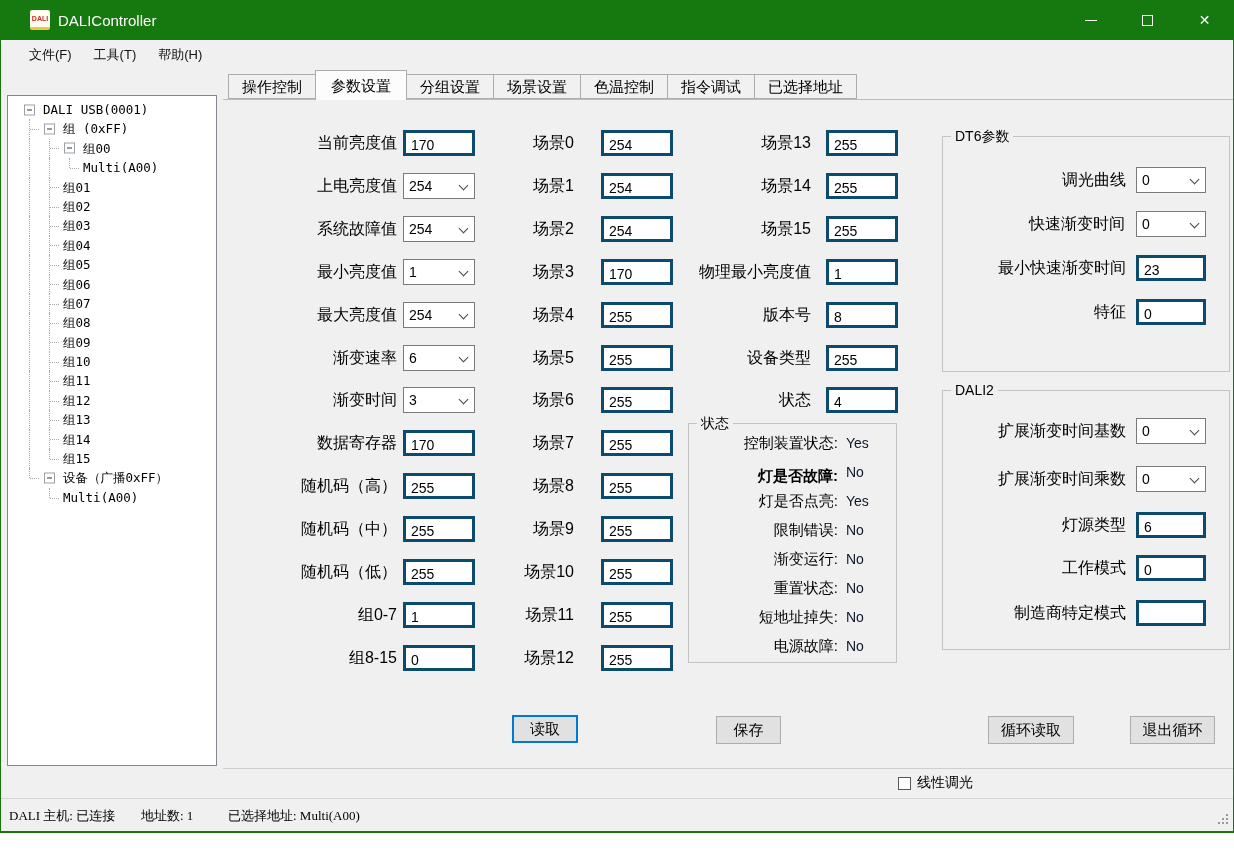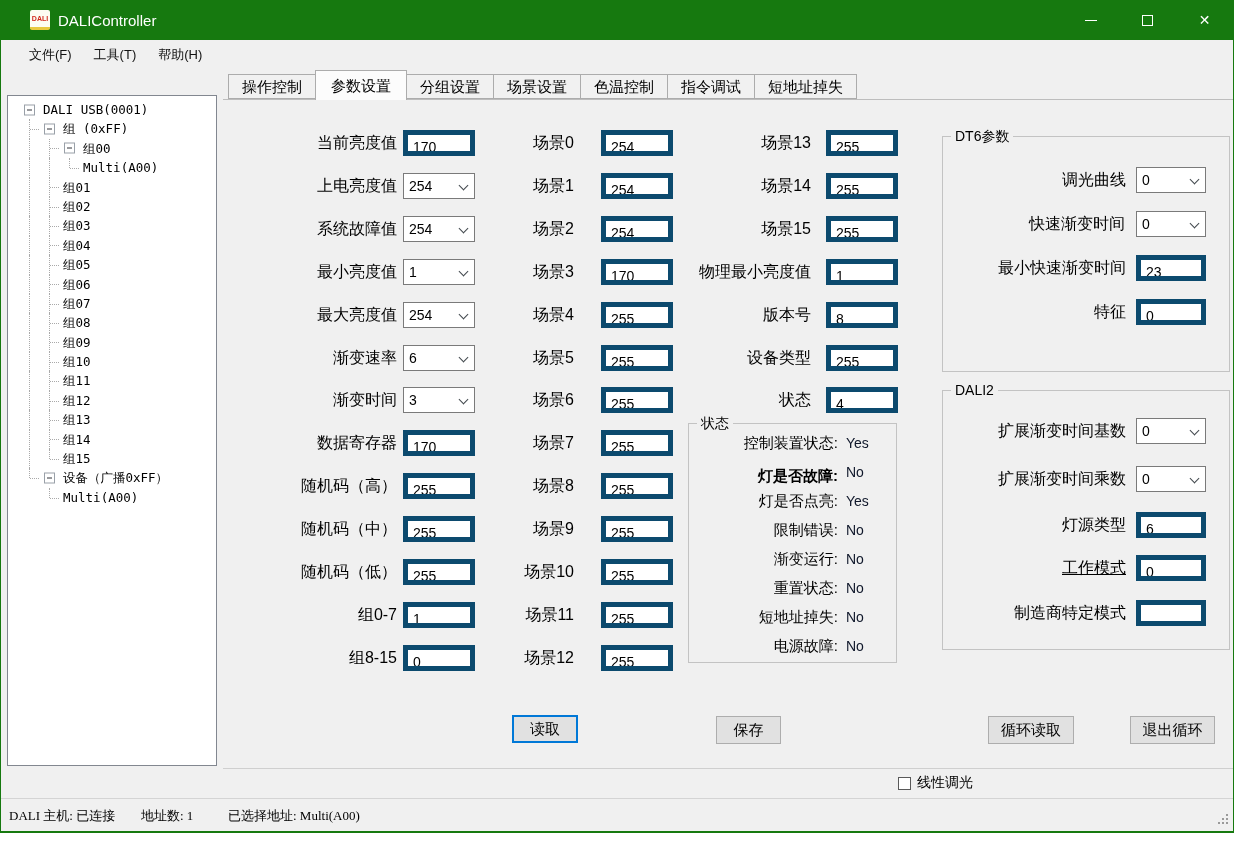--- a/index.html
+++ b/index.html
@@ -40,21 +40,21 @@
          border:1px solid #acacac; margin-right:-1px; }
   .tab.active { height:30px; line-height:29px; padding:0 15px; background:#fcfcfc; border-bottom:0; margin-bottom:-1px; position:relative; z-index:4; }
   
   #content-panel { position:absolute; left:222px; top:99px; width:1011px; height:670px; background:#f0f0f0;
                    border-top:1px solid #bdbdbd; border-bottom:1px solid #cfcfcf; }
   
   .gbox { position:absolute; border:1px solid #c3c3c3; }
   .gbox-legend { position:absolute; top:-9px; left:8px; background:#f0f0f0; padding:0 4px; font-size:14px; color:#000; white-space:nowrap; }
   
   .flabel { position:absolute; font-size:16px; color:#000; text-align:right; height:20px; line-height:20px; white-space:nowrap; }
-  .tinput { position:absolute; height:26px; background:#fff; border:5px solid #0c4a6e; font-size:14px;
+  .tinput { position:absolute; height:26px; background:#fff; border:3px solid #0c4a6e; font-size:14px;
             line-height:24px; padding-left:5px; color:#000; overflow:hidden; }
   .combo { position:absolute; height:26px; background:#fff; border:1px solid #7a7a7a; font-size:14px;
            line-height:24px; padding-left:5px; color:#000; }
   .chev { position:absolute; right:7px; top:8px; width:7px; height:7px; border-right:1.4px solid #43494e;
           border-bottom:1.4px solid #43494e; transform:rotate(45deg); }
   .sg-label { position:absolute; font-size:15px; color:#000; text-align:right; white-space:nowrap; height:18px; line-height:18px; }
   .sg-value { position:absolute; font-size:14px; color:#0f172a; height:18px; line-height:18px; }
   
   .btn { position:absolute; height:28px; background:#e1e1e1; border:1px solid #adadad; font-size:15px; color:#000;
          display:flex; align-items:center; justify-content:center; }
@@ -211,21 +211,21 @@
       </div>
     </div>
 
   <div id="tabstrip">
       <div class="tab">操作控制</div>
       <div class="tab active">参数设置</div>
       <div class="tab">分组设置</div>
       <div class="tab">场景设置</div>
       <div class="tab">色温控制</div>
       <div class="tab">指令调试</div>
-      <div class="tab">短地址掉失</div>
+      <div class="tab">已选择地址</div>
     </div>
   <div id="content-panel"></div>
 
   <div class="gbox" id="status-box" style="left:687px; top:423px; width:209px; height:240px;">
     <div class="gbox-legend">状态</div>
   </div>
   <div class="gbox" id="dt6-box" style="left:941px; top:136px; width:288px; height:236px;">
     <div class="gbox-legend">DT6参数</div>
   </div>
   <div class="gbox" id="dali2-box" style="left:941px; top:390px; width:288px; height:260px;">
@@ -306,21 +306,21 @@
       <div class="flabel" style="left: 945px; top: 258px; width: 180px;">最小快速渐变时间</div>
       <div class="tinput" style="left: 1135px; top: 255px; width: 70px; height: 26px;">23</div>
       <div class="flabel" style="left: 945px; top: 302px; width: 180px;">特征</div>
       <div class="tinput" style="left: 1135px; top: 299px; width: 70px; height: 26px;">0</div>
       <div class="flabel" style="left: 945px; top: 421px; width: 180px;">扩展渐变时间基数</div>
       <div class="combo" style="left: 1135px; top: 418px; width: 70px; height: 26px;"><span>0</span><span class="chev"></span></div>
       <div class="flabel" style="left: 945px; top: 469px; width: 180px;">扩展渐变时间乘数</div>
       <div class="combo" style="left: 1135px; top: 466px; width: 70px; height: 26px;"><span>0</span><span class="chev"></span></div>
       <div class="flabel" style="left: 945px; top: 515px; width: 180px;">灯源类型</div>
       <div class="tinput" style="left: 1135px; top: 512px; width: 70px; height: 26px;">6</div>
-      <div class="flabel" style="left: 945px; top: 558px; width: 180px; text-decoration: underline;">工作模式</div>
+      <div class="flabel" style="left: 945px; top: 558px; width: 180px;">工作模式</div>
       <div class="tinput" style="left: 1135px; top: 555px; width: 70px; height: 26px;">0</div>
       <div class="flabel" style="left: 945px; top: 603px; width: 180px;">制造商特定模式</div>
       <div class="tinput" style="left: 1135px; top: 600px; width: 70px; height: 26px;"></div>
       <div class="sg-label" style="left: 697px; top: 434px; width: 140px;">控制装置状态:</div>
       <div class="sg-value" style="left: 845px; top: 434px; width: 48px;">Yes</div>
       <div class="sg-label" style="left: 697px; top: 467px; width: 140px; font-weight: bold;">灯是否故障:</div>
       <div class="sg-value" style="left: 845px; top: 463px; width: 48px;">No</div>
       <div class="sg-label" style="left: 697px; top: 492px; width: 140px;">灯是否点亮:</div>
       <div class="sg-value" style="left: 845px; top: 492px; width: 48px;">Yes</div>
       <div class="sg-label" style="left: 697px; top: 521px; width: 140px;">限制错误:</div>

